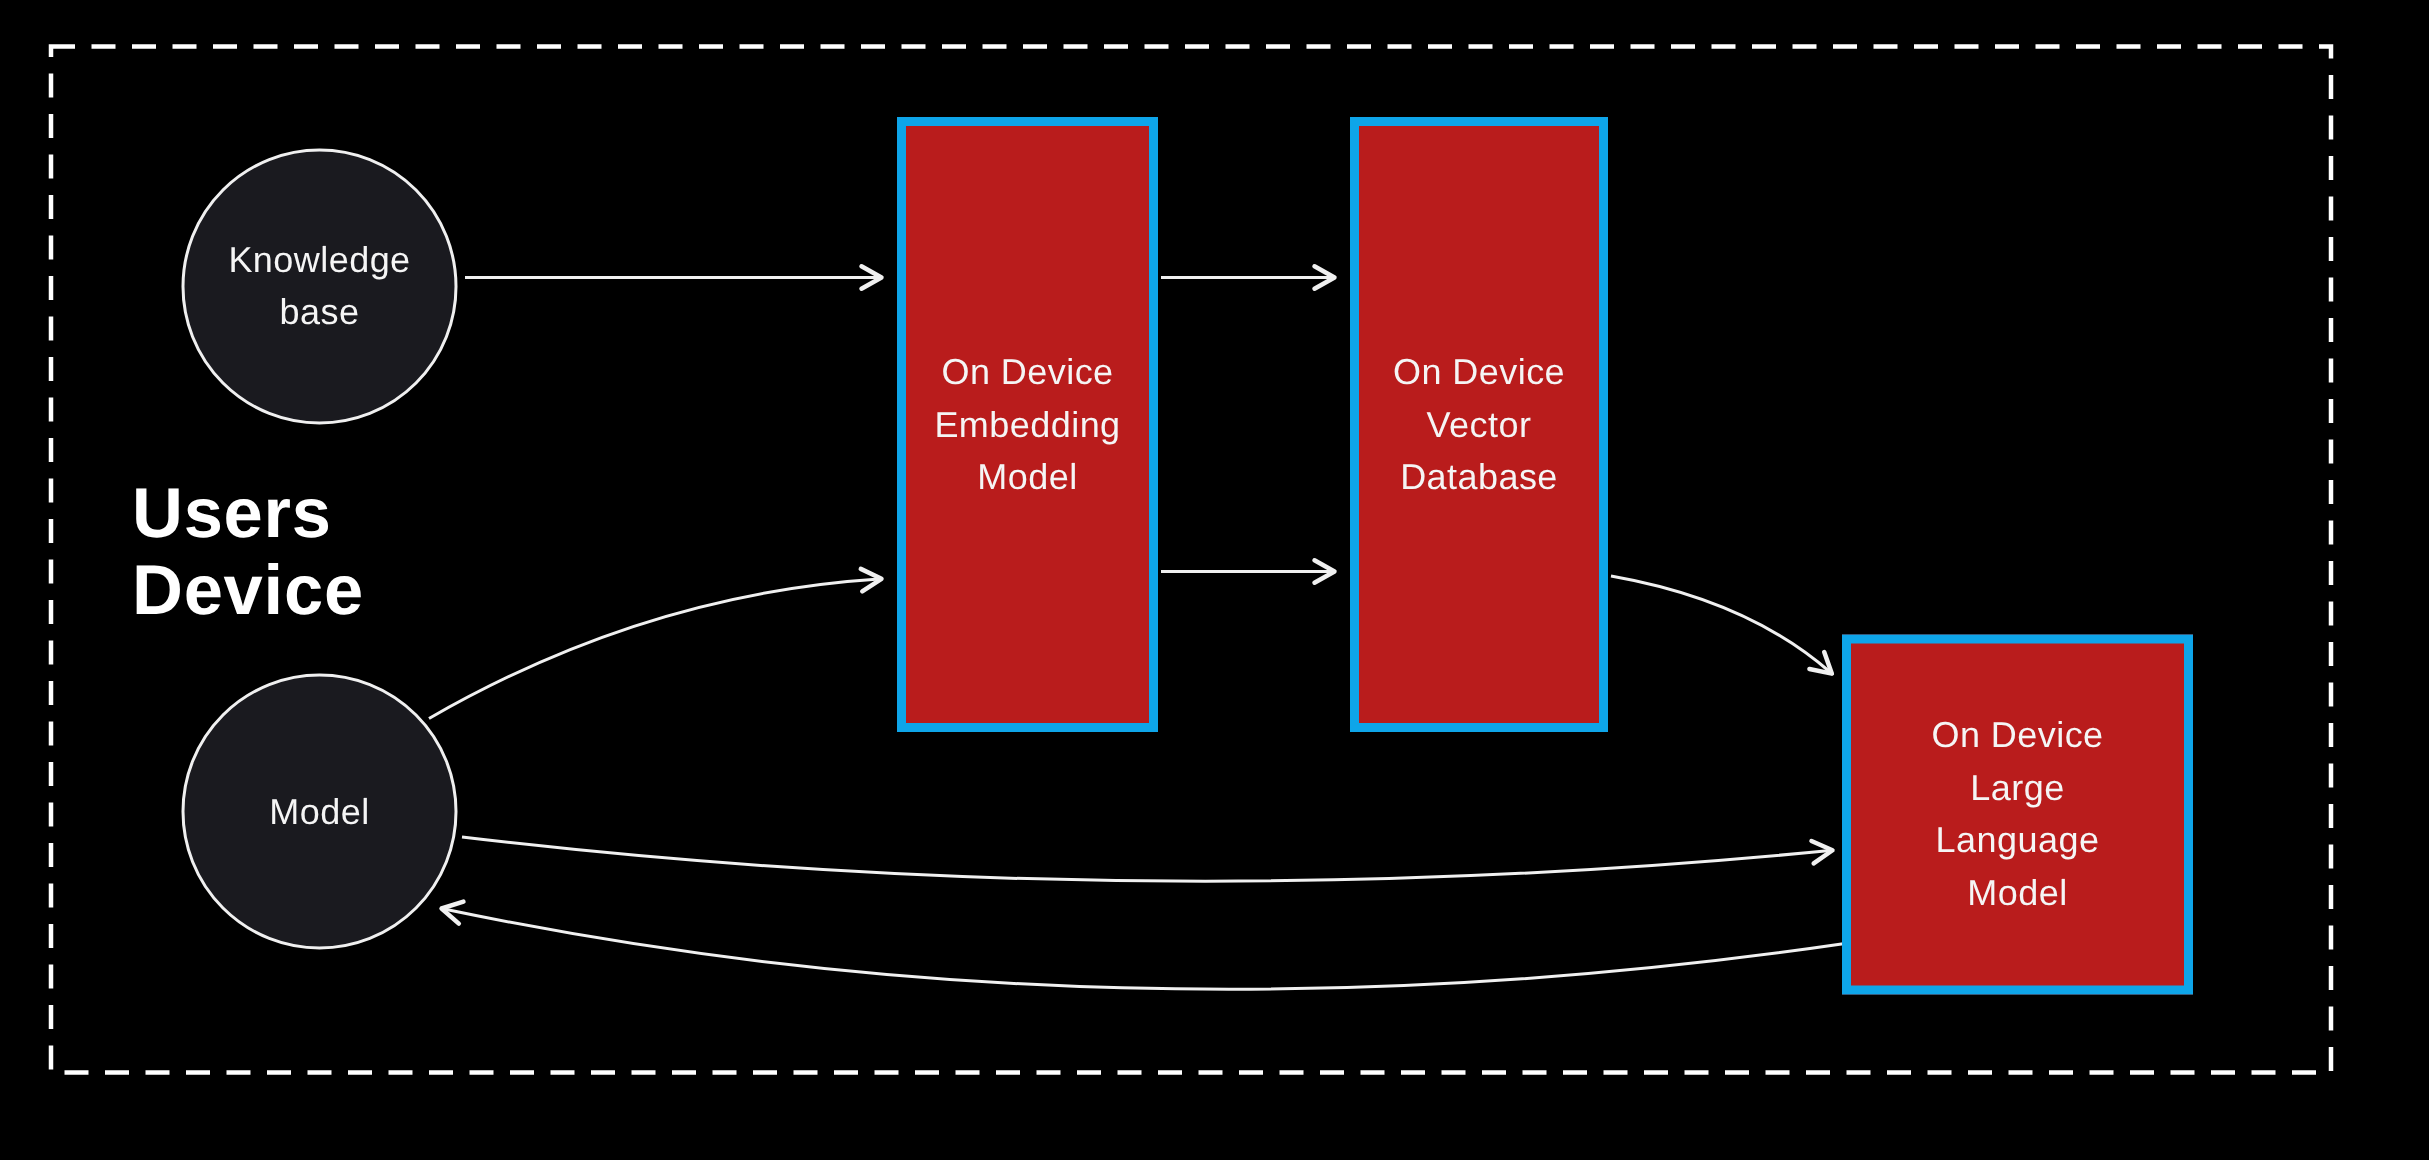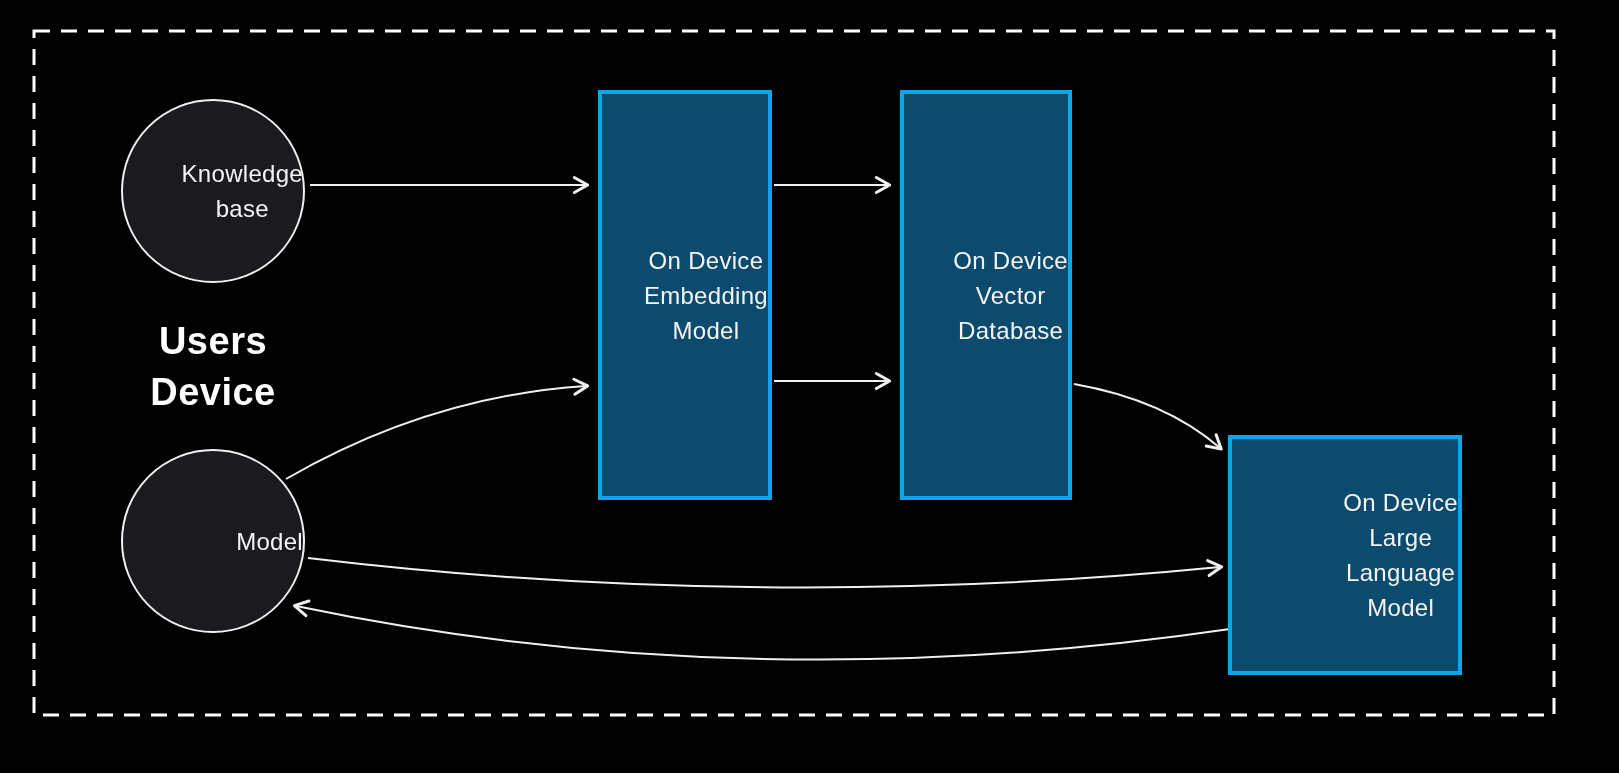--- a/index.html
+++ b/index.html
@@ -20,57 +20,55 @@
     left: 0;
     top: 0;
     width: 1619px;
     height: 773px;
     pointer-events: none;
   }
   .node {
     position: absolute;
     display: flex;
     align-items: center;
-    justify-content: flex-end;
+    justify-content: center;
     box-sizing: border-box;
     color: #f5f5f5;
   }
   .node .label {
     white-space: pre-line;
     text-align: center;
     font-size: 24px;
     line-height: 35px;
     font-weight: 400;
     letter-spacing: 0.3px;
   }
   .circle-node {
     width: 184px;
     height: 184px;
     border-radius: 50%;
     border: 2px solid #f0f0f0;
     background: #1a1a1f;
   }
   .rect-node {
-    border: 4px solid #0ea5e9;
-    background: #0c4a6e;
-    margin-top: 12px;
+    border: 6px solid #0ea5e9;
+    background: #b91c1c;
   }
   .node-knowledge-base { left: 121px; top: 99px; }
   .node-user           { left: 121px; top: 449px; }
   .node-embedding      { left: 598px; top: 78px;  width: 174px; height: 410px; }
   .node-vector-db      { left: 900px; top: 78px;  width: 172px; height: 410px; }
   .node-llm            { left: 1228px; top: 423px; width: 234px; height: 240px; }
   .users-device-label {
     position: absolute;
     left: 88px;
     top: 316px;
     width: 250px;
-    text-align: center;
     color: #ffffff;
-    font-size: 38px;
+    font-size: 47px;
     line-height: 51px;
     font-weight: 600;
     white-space: pre-line;
     letter-spacing: 0.5px;
   }
 </style>
 </head>
 <body>
 
 <div class="canvas">

